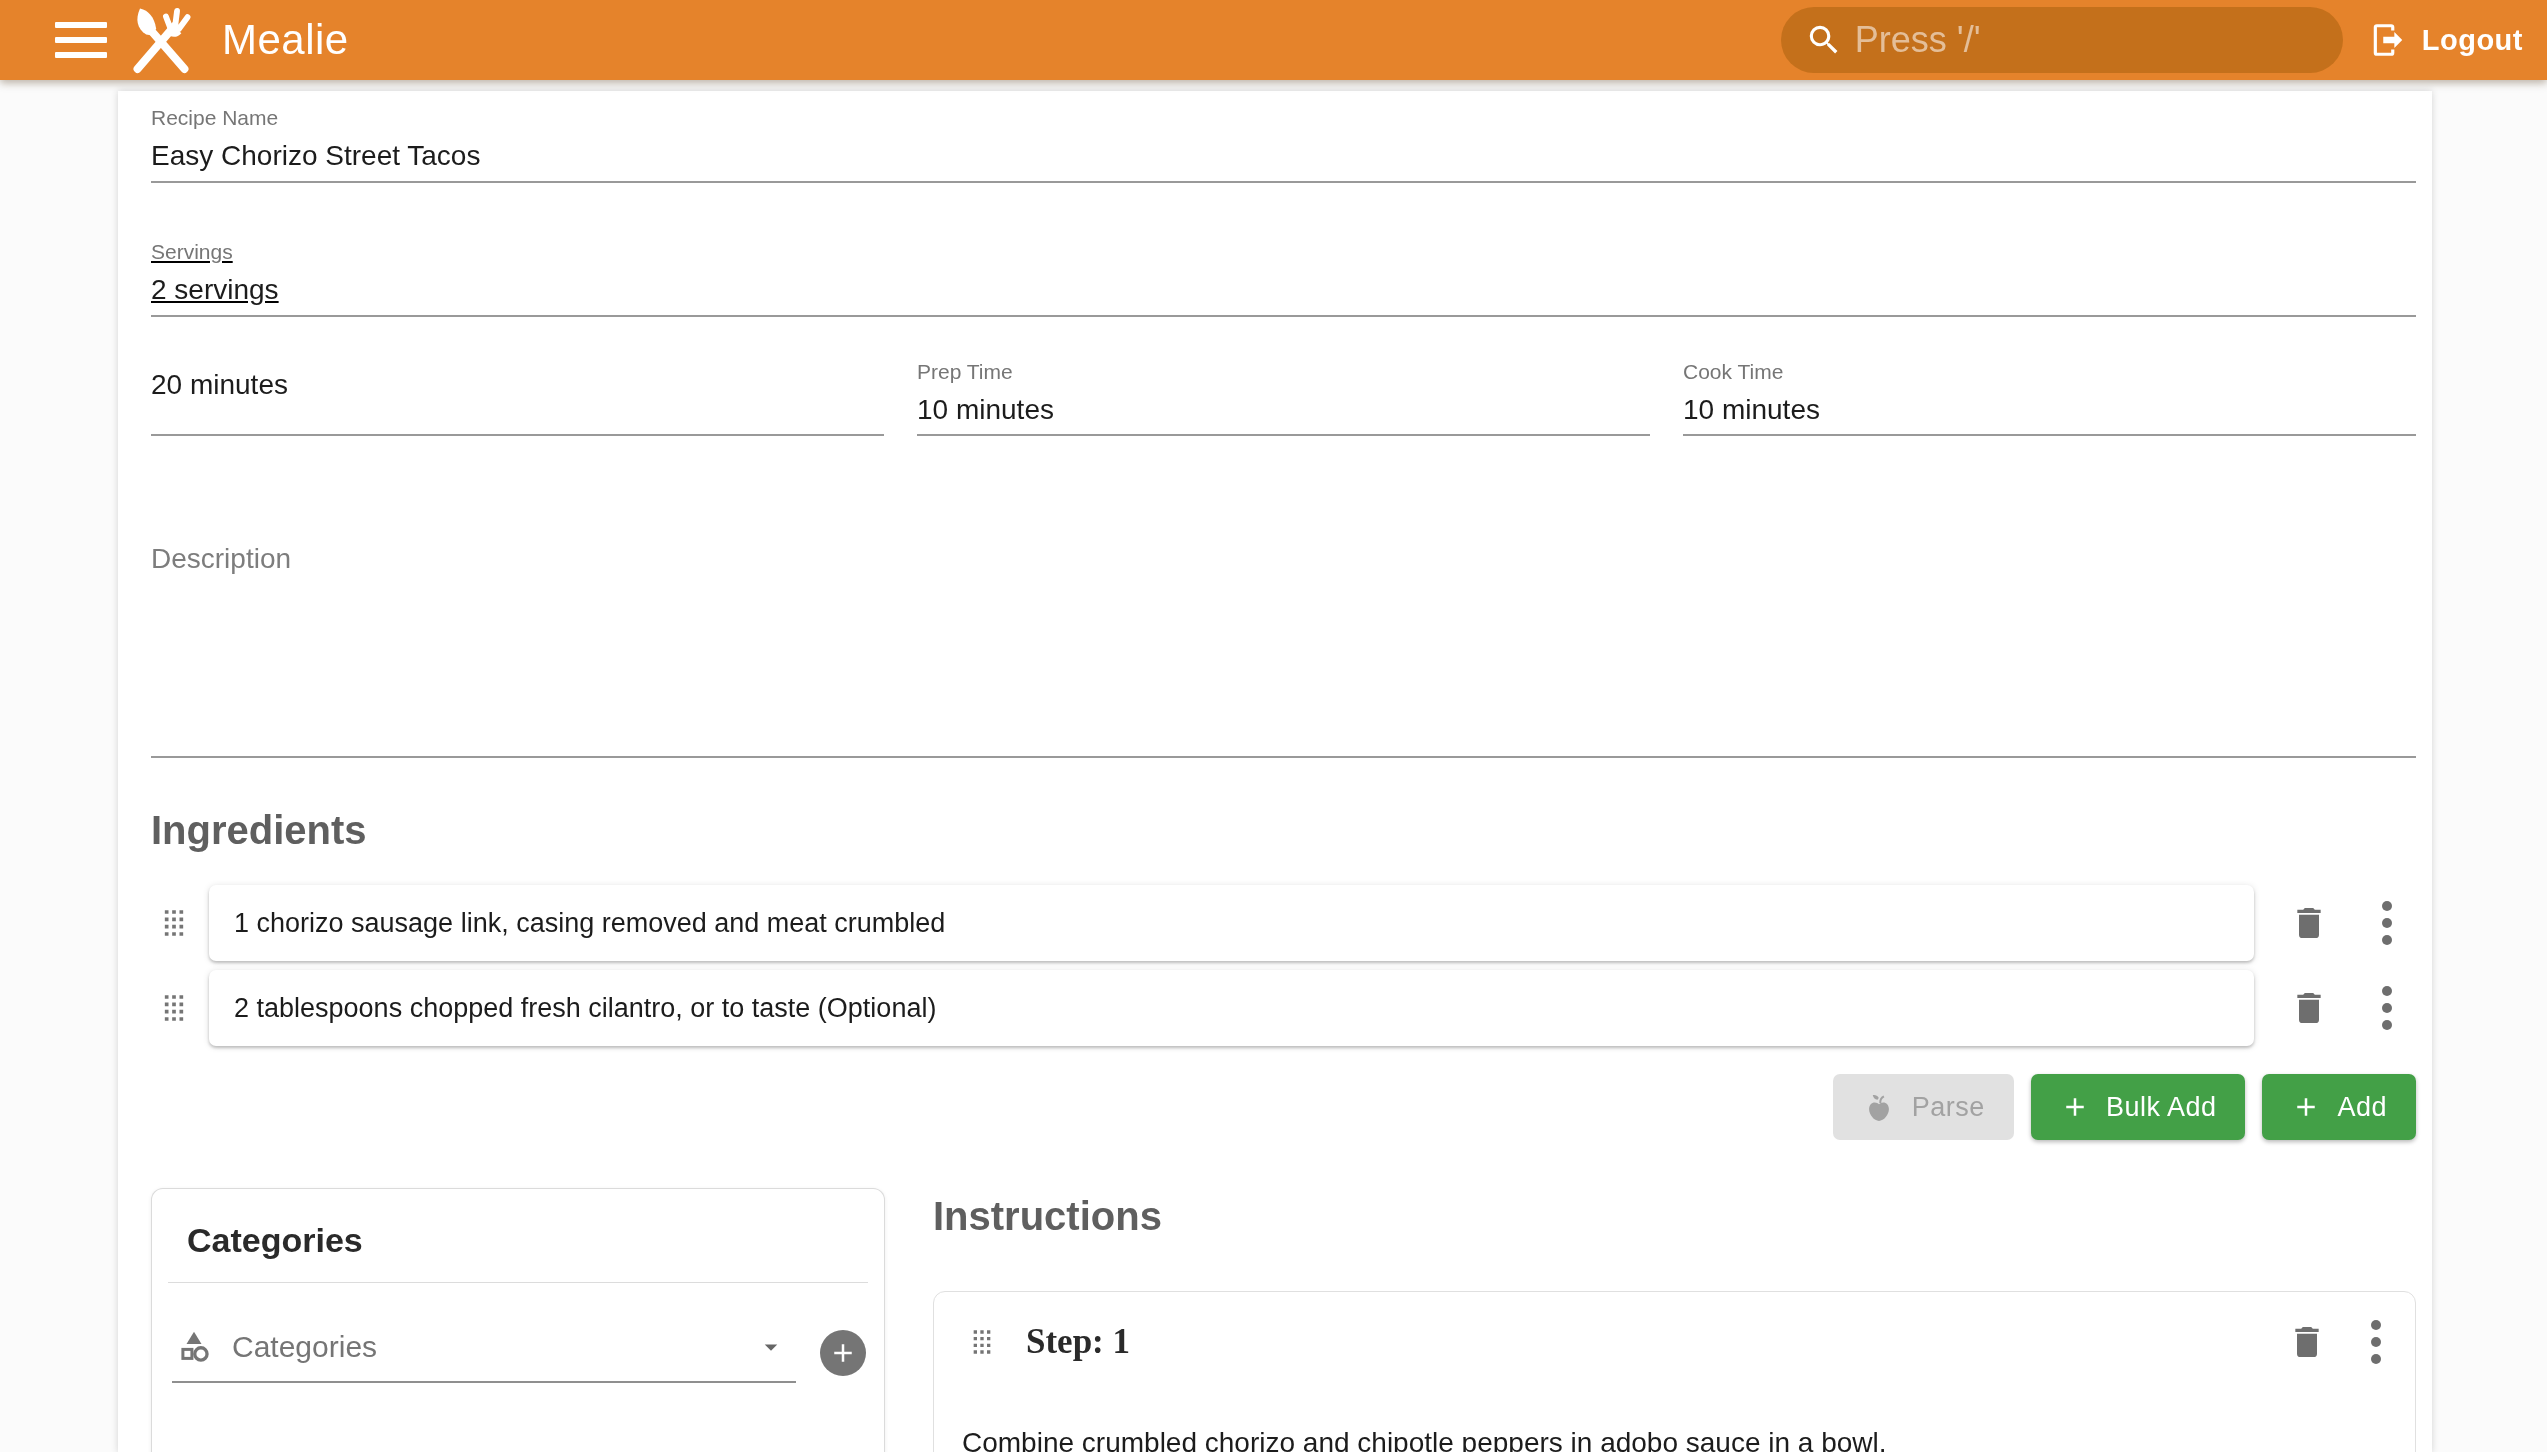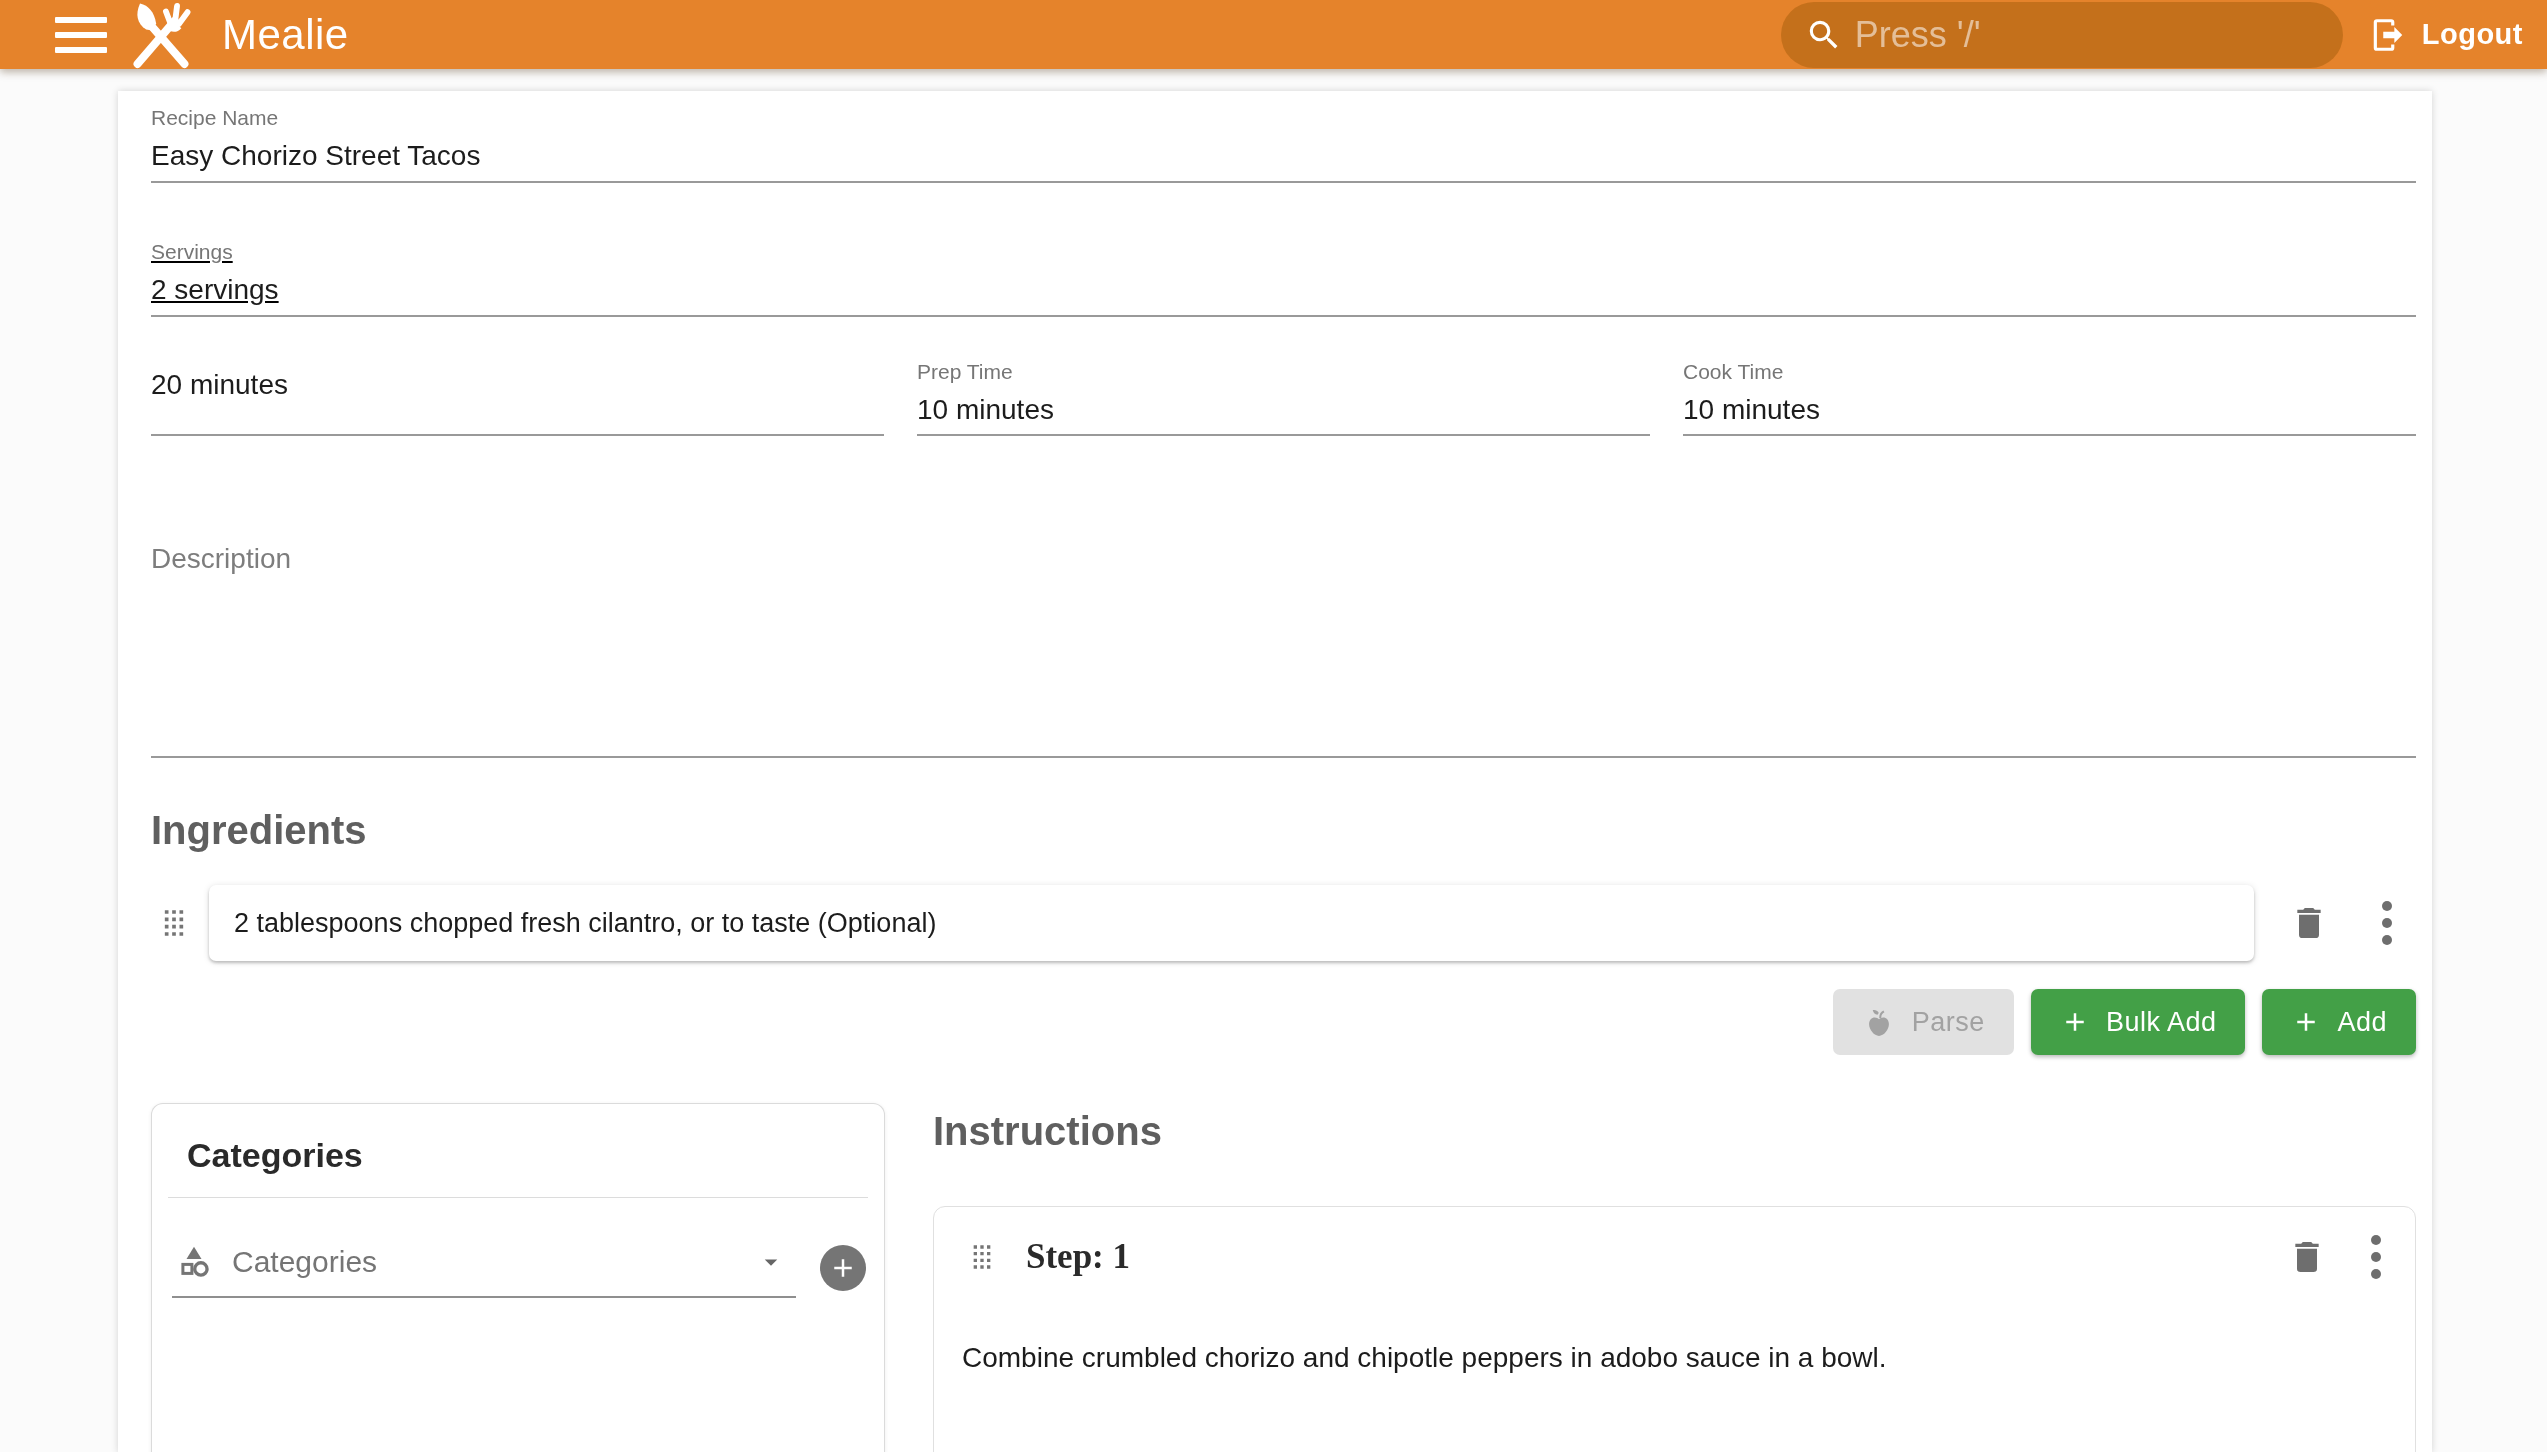--- a/index.html
+++ b/index.html
@@ -6,21 +6,21 @@
   html,body { width:2547px; height:1453px; }
   body {
     font-family: "Liberation Sans", "DejaVu Sans", sans-serif;
     background:#fbfbfb;
     overflow:hidden;
     position:relative;
   }
 
   
   .appbar {
-    position:absolute; top:0; left:0; right:0; height:69px;
+    position:absolute; top:0; left:0; right:0; height:80px;
     background:#E5832B;
     display:flex; align-items:center;
     box-shadow:0 3px 8px rgba(70,40,5,.35);
     z-index:10;
   }
   .menu-btn {
     margin-left:55px; width:54px; height:54px;
     display:flex; flex-direction:column; justify-content:center; gap:9px;
     cursor:pointer; background:none; border:none;
   }
@@ -199,20 +199,40 @@
   </div>
 
   <div class="desc-field">
     <div class="dlabel">Description</div>
   </div>
 
   <h2 class="section-heading">Ingredients</h2>
 
   <div class="ing-list">
 
+    <div class="ing-row">
+      <button class="drag-handle">
+        <svg width="44" height="44" viewBox="0 0 24 24">
+            <path fill="#757575" d="M7,19V17H9V19H7M11,19V17H13V19H11M15,19V17H17V19H15M7,15V13H9V15H7M11,15V13H13V15H11M15,15V13H17V15H15M7,11V9H9V11H7M11,11V9H13V11H11M15,11V9H17V11H15M7,7V5H9V7H7M11,7V5H13V7H11M15,7V5H17V7H15Z"></path>
+          </svg>
+      </button>
+      <div class="ing-input">1 chorizo sausage link, casing removed and meat crumbled</div>
+      <button class="icon-btn trash">
+        <svg width="40" height="40" viewBox="0 0 24 24">
+            <path fill="#6e6e6e" d="M19,4H15.5L14.5,3H9.5L8.5,4H5V6H19M6,19A2,2 0 0,0 8,21H16A2,2 0 0,0 18,19V7H6V19Z"></path>
+          </svg>
+      </button>
+      <button class="icon-btn kebab">
+        <span class="kebab-dots">
+            <i></i>
+            <i></i>
+            <i></i>
+          </span>
+      </button>
+    </div>
 
     <div class="ing-row">
       <button class="drag-handle">
         <svg width="44" height="44" viewBox="0 0 24 24">
             <path fill="#757575" d="M7,19V17H9V19H7M11,19V17H13V19H11M15,19V17H17V19H15M7,15V13H9V15H7M11,15V13H13V15H11M15,15V13H17V15H15M7,11V9H9V11H7M11,11V9H13V11H11M15,11V9H17V11H15M7,7V5H9V7H7M11,7V5H13V7H11M15,7V5H17V7H15Z"></path>
           </svg>
       </button>
       <div class="ing-input">2 tablespoons chopped fresh cilantro, or to taste (Optional)</div>
       <button class="icon-btn trash">
         <svg width="40" height="40" viewBox="0 0 24 24">

